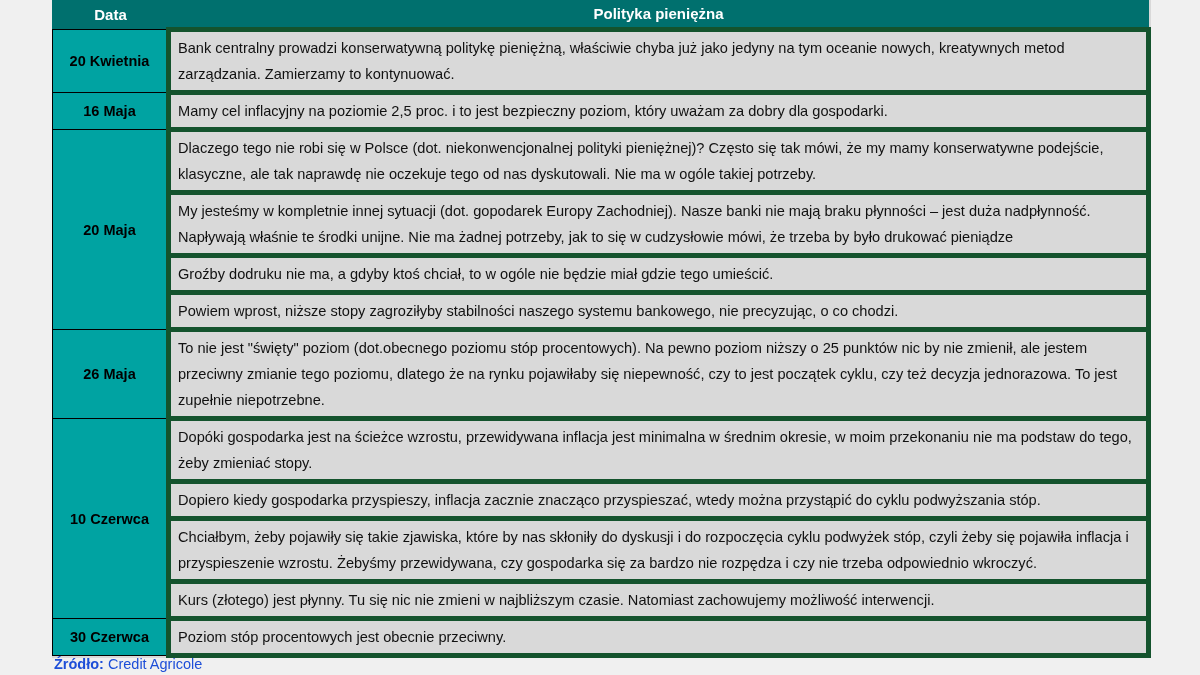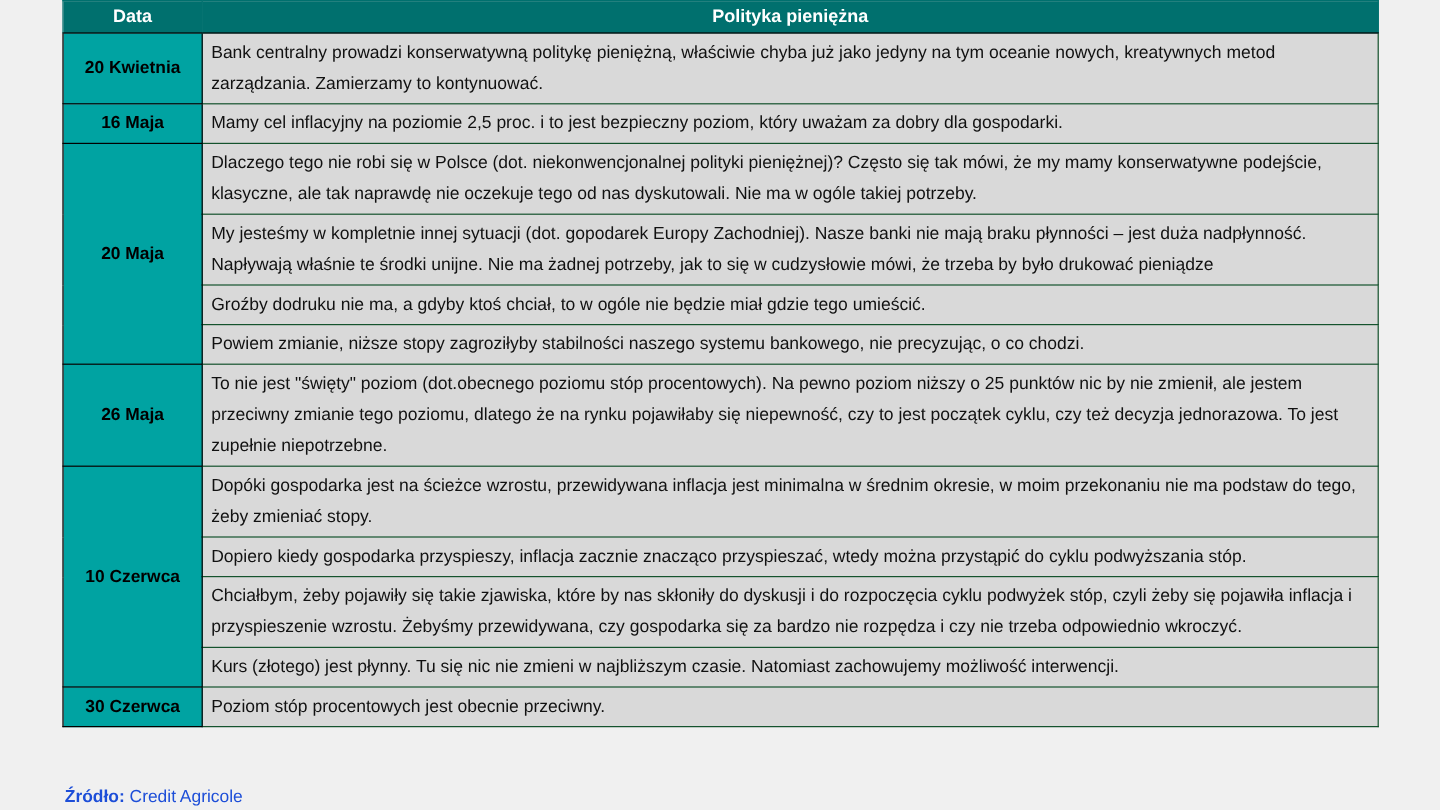--- a/index.html
+++ b/index.html
@@ -65,21 +65,21 @@
     padding: 0 2px;
   }
 
   td.text-cell {
     background: #d9d9d9;
     color: #111111;
     font-size: 14.6px;
     line-height: 26px;
     text-align: left;
     vertical-align: middle;
-    border: 1px solid #14532d;
+    border: 5px solid #14532d;
     padding: 3px 0 3px 7px;
   }
 
   td.text-cell p {
     margin: 0;
     padding: 0;
     white-space: pre-line;
   }
 
   
@@ -136,21 +136,21 @@
               <p>My jesteśmy w kompletnie innej sytuacji (dot. gopodarek Europy Zachodniej). Nasze banki nie mają braku płynności – jest duża nadpłynność. Napływają właśnie te środki unijne. Nie ma żadnej potrzeby, jak to się w cudzysłowie mówi, że trzeba by było drukować pieniądze</p>
             </td>
           </tr>
           <tr>
             <td class="text-cell">
               <p>Groźby dodruku nie ma, a  gdyby ktoś chciał, to  w  ogóle nie będzie miał gdzie tego umieścić.</p>
             </td>
           </tr>
           <tr>
             <td class="text-cell">
-              <p>Powiem zmianie, niższe stopy zagroziłyby stabilności naszego systemu bankowego, nie precyzując, o co chodzi.</p>
+              <p>Powiem wprost, niższe stopy zagroziłyby stabilności naszego systemu bankowego, nie precyzując, o co chodzi.</p>
             </td>
           </tr>
           <tr>
             <td class="date-cell" rowspan="1">26 Maja</td>
             <td class="text-cell">
               <p>To nie jest "święty" poziom (dot.obecnego poziomu stóp procentowych). Na pewno poziom niższy o 25 punktów nic by nie zmienił, ale jestem przeciwny zmianie tego poziomu, dlatego że na rynku pojawiłaby się niepewność, czy to jest początek cyklu, czy też decyzja jednorazowa. To jest zupełnie niepotrzebne.</p>
             </td>
           </tr>
           <tr>
             <td class="date-cell" rowspan="4">10 Czerwca</td>

